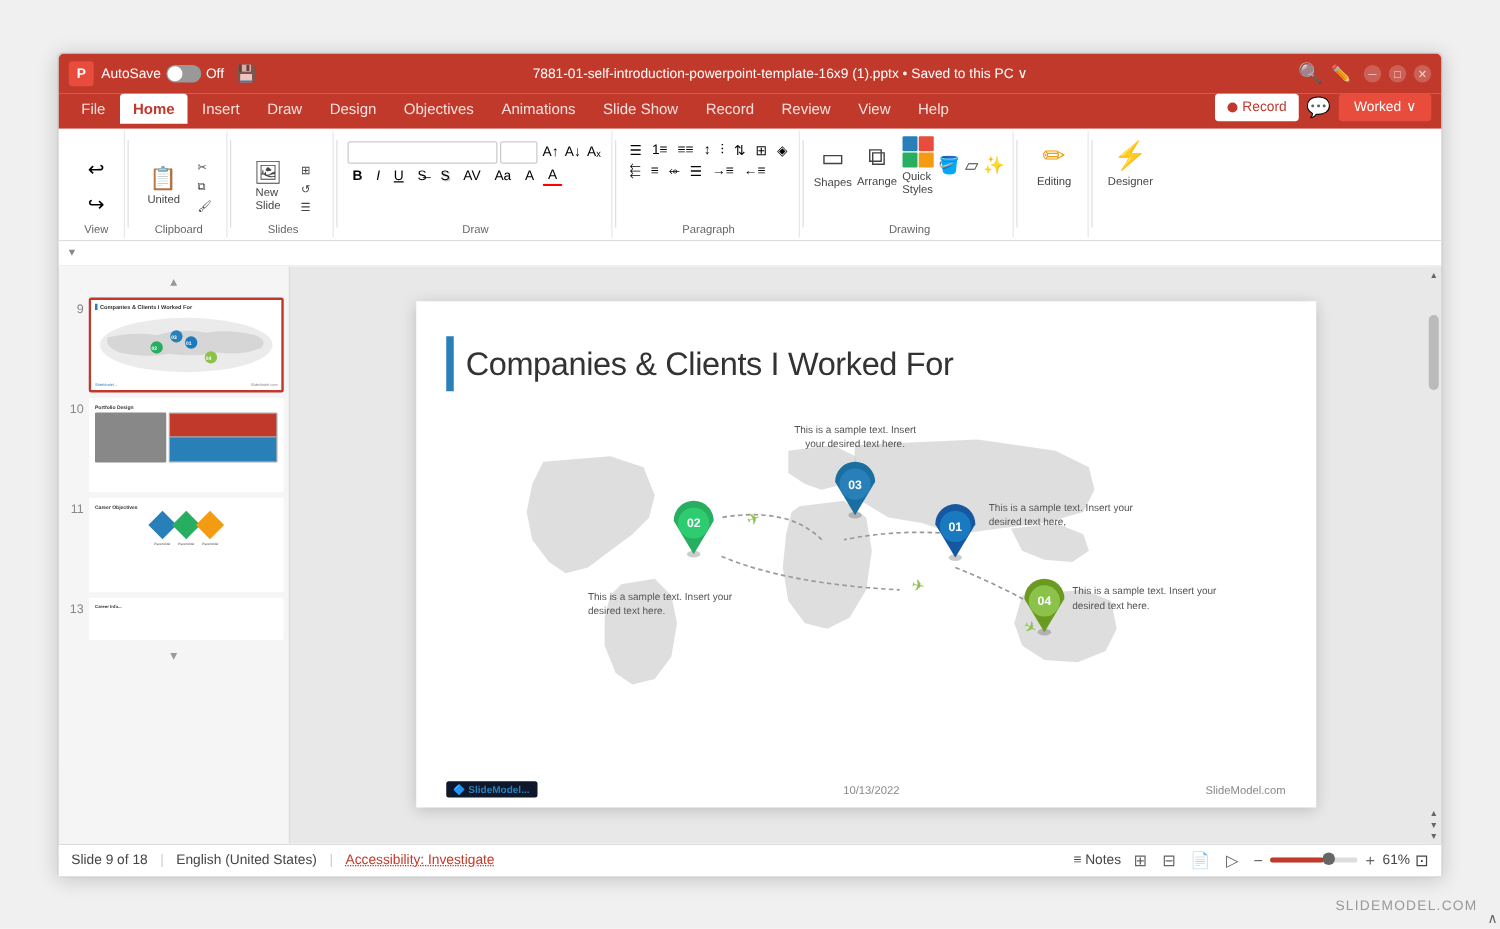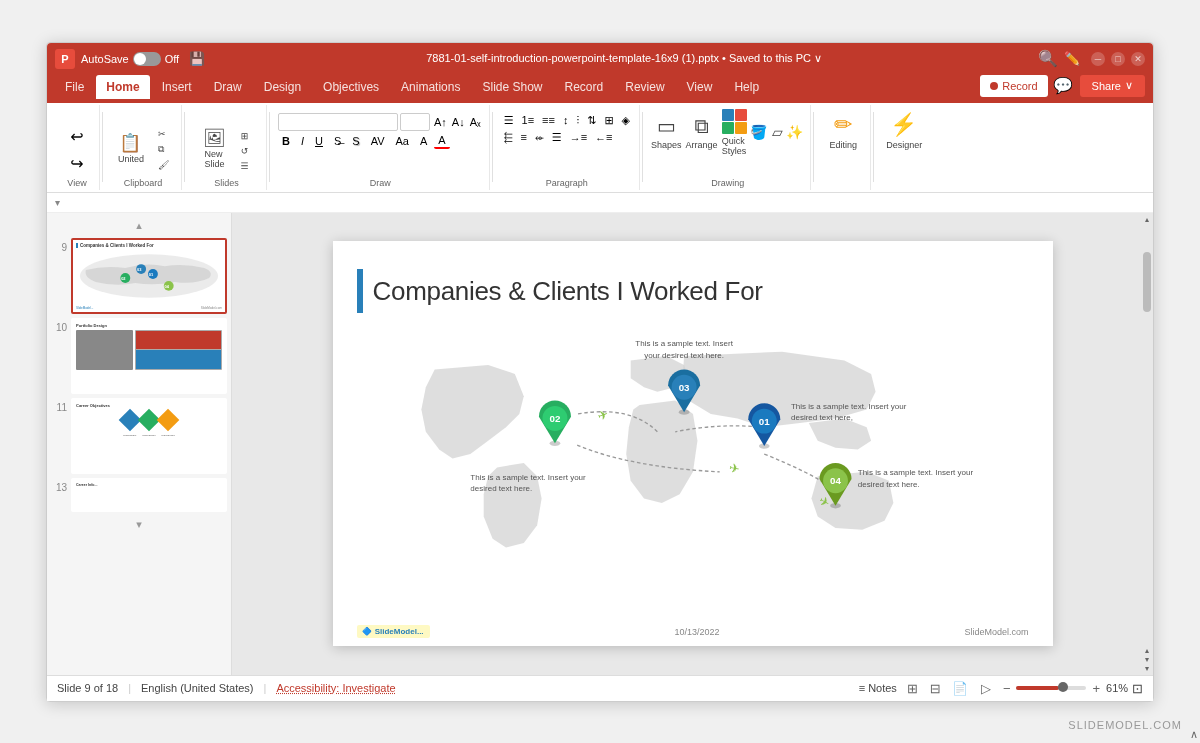--- a/index.html
+++ b/index.html
@@ -253,21 +253,21 @@
     
     .slide-bottom {
       position: absolute;
       bottom: 8px; left: 0; right: 0;
       display: flex; align-items: center; justify-content: space-between;
       padding: 0 24px;
       font-size: 9px; color: #888;
     }
     .slidemodel-logo {
       display: flex; align-items: flex-start; gap: 3px;
-      background: #fef9c3; border-radius: 2px; padding: 2px 6px;
+      background: #0f172a; border-radius: 2px; padding: 2px 6px;
     }
     .sm-blue { color: #2980b9; font-size: 8px; font-weight: bold; }
 
     
     .scrollbar-v {
       width: 12px; background: #e8e8e8; position: absolute; right: 0; top: 0; bottom: 0;
       display: flex; flex-direction: column; align-items: center; padding: 2px 0;
     }
     .scrollbar-thumb {
       width: 8px; background: #bbb; border-radius: 4px; height: 60px; margin: 10px 0;
@@ -360,21 +360,21 @@
     <div class="ribbon-tab">Review</div>
     <div class="ribbon-tab">View</div>
     <div class="ribbon-tab">Help</div>
     <div class="ribbon-tab-right">
       <button class="record-btn">
         <div class="record-dot"></div>
         <span>Record</span>
       </button>
       <span class="comment-btn">💬</span>
       <button class="share-btn">
-        <span>Share</span>
+        <span>Worked</span>
         <span>∨</span>
       </button>
     </div>
   </div>
 
   <div class="ribbon">
 
     <div class="ribbon-group" style="min-width:45px;">
       <div class="ribbon-btn-row" style="flex-direction:column;justify-content:center;gap:4px;padding-top:6px;">
         <div class="undo-btn" style="font-size:16px;">↩</div>

